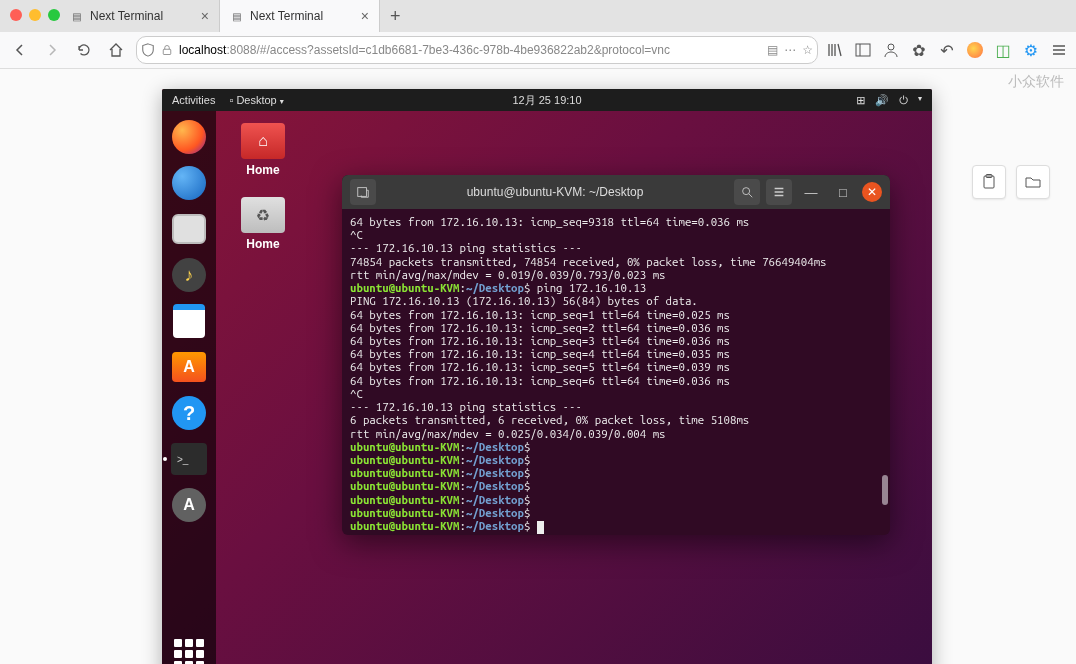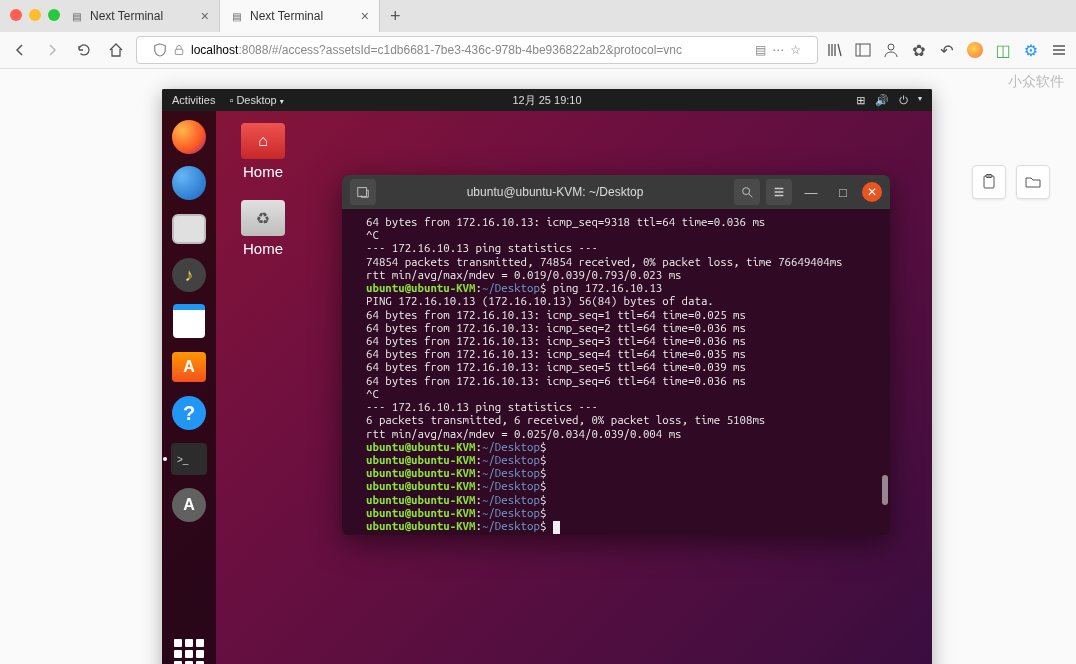--- a/index.html
+++ b/index.html
@@ -13,21 +13,21 @@
 .tl.red { background: #ff5f56; }
 .tl.yellow { background: #ffbd2e; }
 .tl.green { background: #27c93f; }
 .tab { display: flex; align-items: center; gap: 6px; padding: 0 10px; height: 32px; min-width: 160px; font-size: 12px; color: #333; border-right: 1px solid #ccc; }
 .tab.active { background: #f9f9fa; }
 .tab .favicon { width: 14px; height: 14px; display: inline-flex; align-items: center; justify-content: center; font-size: 10px; color: #666; }
 .tab .close { margin-left: auto; color: #666; font-size: 14px; cursor: pointer; }
 .new-tab { padding: 0 10px; color: #555; font-size: 18px; cursor: pointer; }
 .nav-bar { display: flex; align-items: center; height: 36px; padding: 0 8px; gap: 8px; background: #f9f9fa; }
 .nav-btn { width: 24px; height: 24px; display: flex; align-items: center; justify-content: center; color: #555; cursor: pointer; border-radius: 4px; }
-.url-bar { flex: 1; display: flex; align-items: center; gap: 6px; height: 28px; background: #fff; border: 1px solid #ccc; border-radius: 4px; padding: 0 16px; font-size: 12px; color: #555; }
+.url-bar { flex: 1; display: flex; align-items: center; gap: 6px; height: 28px; background: #fff; border: 1px solid #ccc; border-radius: 10px; padding: 0 4px; font-size: 12px; color: #555; }
 .url-text { flex: 1; }
 .url-host { color: #000; }
 .url-path { color: #888; }
 .nav-right { display: flex; gap: 10px; align-items: center; color: #555; }
 .nav-right .ic { width: 18px; height: 18px; display:flex; align-items:center; justify-content:center; cursor:pointer; }
 .ff-orange { width:16px;height:16px;border-radius:50%;background:radial-gradient(circle at 40% 40%,#ffd54f,#ff7043);}
 
 
 .content { position: relative; width: 100%; height: calc(100% - 68px); background: #fafafa; }
 .watermark { position: absolute; top: 4px; right: 12px; font-size: 14px; color: #bbb; font-family: "PingFang SC", sans-serif; }
@@ -58,31 +58,31 @@
 .dock .terminal { background: #2c2c2c; width: 36px; height: 32px; border-radius: 4px; display:flex;align-items:center;padding-left:6px;color:#ccc;font-size:10px;}
 .dock .updater { width:34px;height:34px;border-radius:50%;background:#616161;display:flex;align-items:center;justify-content:center;color:#fff;font-weight:bold;}
 .dock .apps { margin-top: auto; margin-bottom: 10px; width: 30px; height: 30px; display: grid; grid-template-columns: repeat(3,1fr); grid-template-rows: repeat(3,1fr); gap: 3px; }
 .dock .apps span { background: #fff; border-radius: 1px; }
 
 
 .desktop-icons { position: absolute; left: 70px; top: 34px; display: flex; flex-direction: column; gap: 20px; }
 .dicon { display: flex; flex-direction: column; align-items: center; width: 62px; cursor: pointer; }
 .dicon .folder { width: 44px; height: 36px; background: linear-gradient(#ef5350,#c62828); border-radius: 4px; position: relative; display:flex;align-items:center;justify-content:center;color:#fff; }
 .dicon .folder.trash { background: linear-gradient(#e0e0e0,#bdbdbd); }
-.dicon .lbl { color: #fff; font-size: 15px; margin-top: 4px; }
+.dicon .lbl { color: #fff; font-size: 12px; margin-top: 4px; font-weight: bold; }
 
 
 .termwin { position: absolute; left: 180px; top: 86px; width: 548px; height: 360px; background: #300a24; border-radius: 6px; box-shadow: 0 8px 30px rgba(0,0,0,.5); display: flex; flex-direction: column; overflow: hidden; }
 .termbar { height: 34px; background: #3a3a3a; display: flex; align-items: center; padding: 0 8px; gap: 6px; }
 .termbar .btn { width: 26px; height: 26px; border-radius: 4px; background: #4a4a4a; display: flex; align-items: center; justify-content: center; color: #ccc; cursor: pointer; font-size: 13px; }
 .termbar .title { flex: 1; text-align: center; color: #ddd; font-size: 12px; font-weight: 500; }
 .termbar .close { background: #e95420; border-radius: 50%; width: 20px; height: 20px; color:#fff; font-size:12px;}
-.termbody { flex: 1; padding: 6px 24px; font-family: "Ubuntu Mono", Consolas, monospace; font-size: 11.5px; line-height: 1.15; color: #eee; overflow: hidden; white-space: pre; position: relative; }
+.termbody { flex: 1; padding: 6px 8px; font-family: "Ubuntu Mono", Consolas, monospace; font-size: 11.5px; line-height: 1.15; color: #eee; overflow: hidden; white-space: pre; position: relative; }
 .termbody .g { color: #8ae234; font-weight: bold; }
-.termbody .b { color: #729fcf; font-weight: normal; }
+.termbody .b { color: #729fcf; font-weight: bold; }
 .termbody .cursor { display:inline-block; width:7px; height:13px; background:#eee; vertical-align:middle;}
 .scroll-indicator { position:absolute; right:2px; bottom:30px; width:6px; height:30px; background:rgba(255,255,255,.5); border-radius:3px;}
 
 svg { display: block; }
 </style>
 </head>
 <body>
 
 <div class="browser-chrome">
   <div class="traffic-lights">

